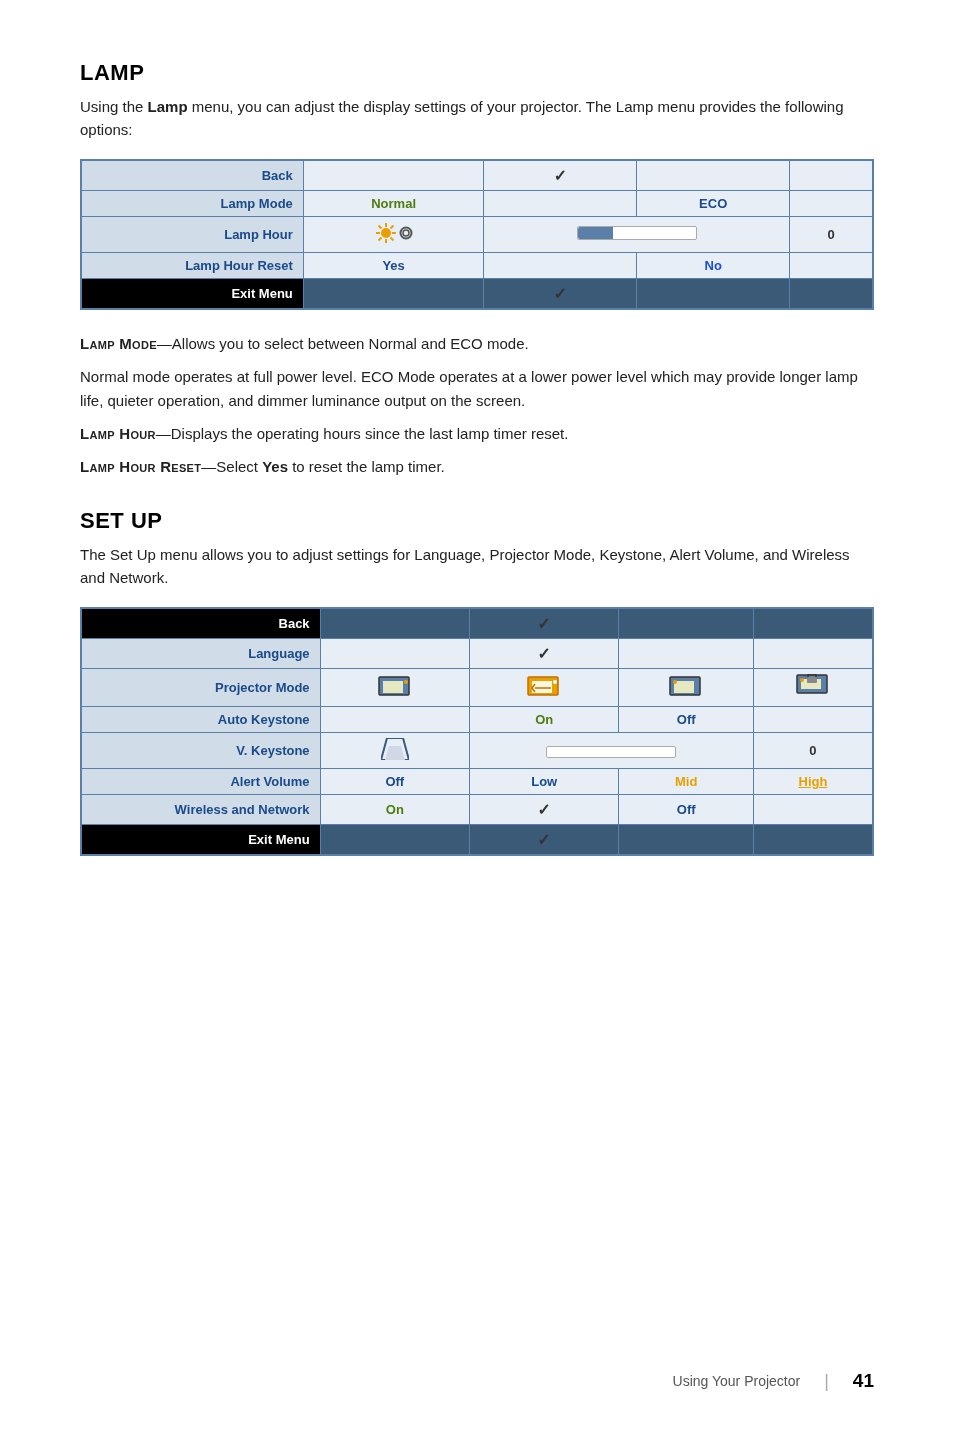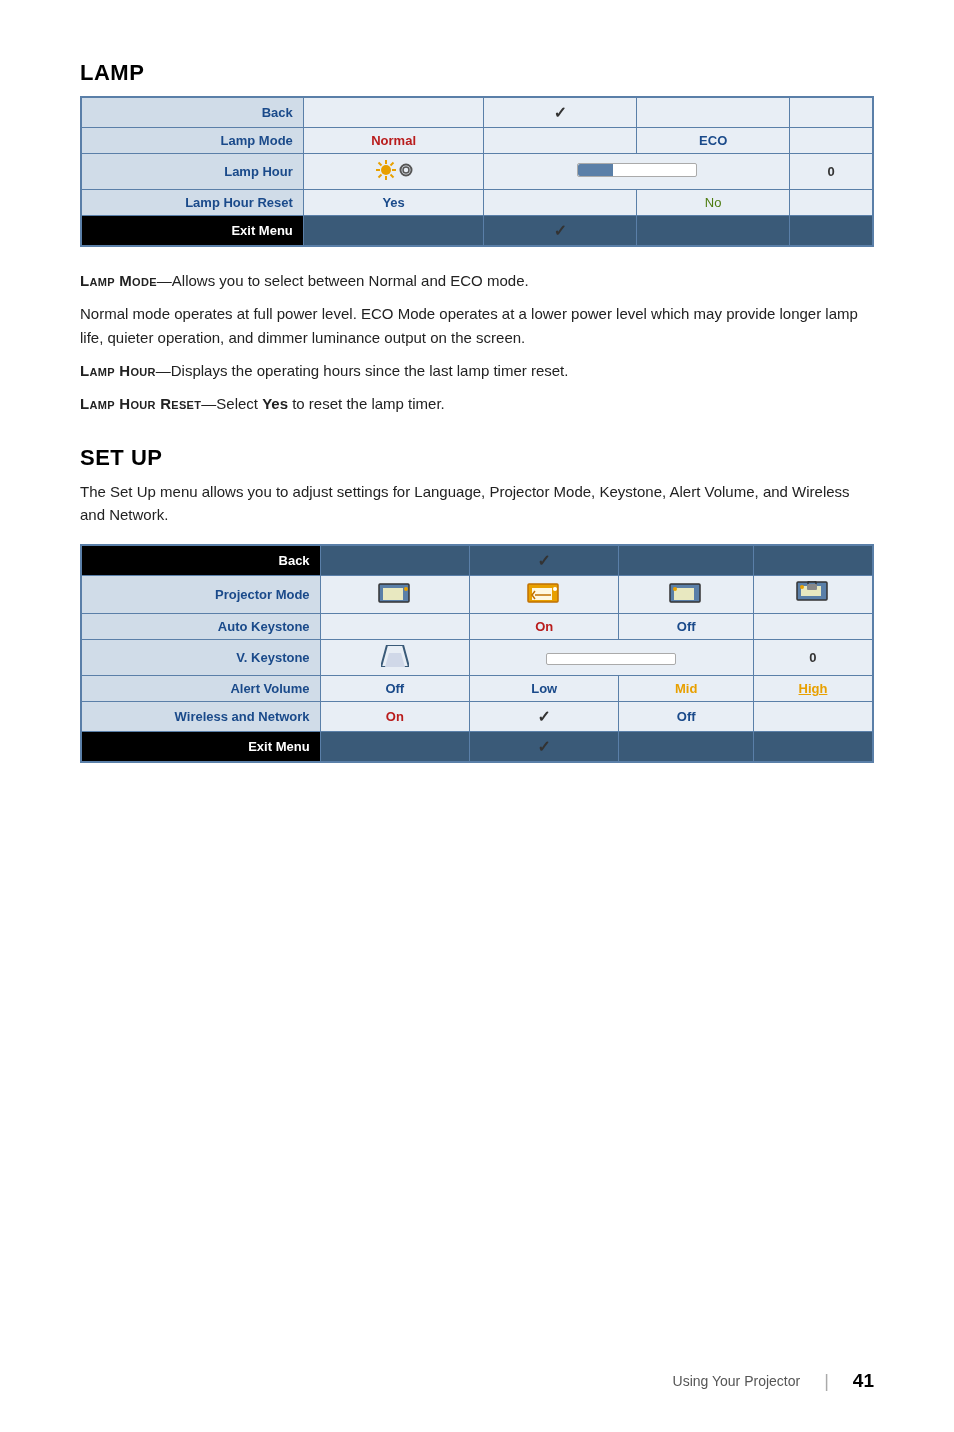--- a/index.html
+++ b/index.html
@@ -61,21 +61,21 @@
       background: #3a5a78;
       color: #fff;
     }
 
     .menu-table tr.dark-row td.label-cell {
       background: #000000;
       color: #fff;
     }
 
     .selected-option {
-      color: #b91c1c;
+      color: #4d7c0f;
       font-weight: 700;
     }
 
     .normal-option {
       color: #1a4a8a;
       font-weight: 700;
     }
 
     .no-option {
       color: #1a4a8a;
@@ -189,20 +189,23 @@
       color: #e8a000;
       font-weight: 700;
       text-decoration: underline;
     }
   </style>
 </head>
 <body>
 
 <div>
   <h2 class="section-title">LAMP</h2>
+  <p class="section-intro">
+    Using the <strong>Lamp</strong> menu, you can adjust the display settings of your projector. The Lamp menu provides the following options:
+  </p>
 
   <table class="menu-table">
     <colgroup>
       <col style="width:160px">
       <col style="width:130px">
       <col style="width:110px">
       <col style="width:110px">
       <col style="width:60px">
     </colgroup>
 
@@ -250,21 +253,21 @@
           <div class="progress-bar-inner"></div>
         </div>
       </td>
       <td><span class="zero-val">0</span></td>
     </tr>
 
     <tr>
       <td class="label-cell"><strong>Lamp Hour Reset</strong></td>
       <td><span class="yes-option">Yes</span></td>
       <td></td>
-      <td><span class="no-option" style="color:#4d7c0f;font-weight:400;">No</span></td>
+      <td><span class="no-option" style="color:#1d4ed8;font-weight:700;">No</span></td>
       <td></td>
     </tr>
 
     <tr class="dark-row">
       <td class="label-cell"><strong>Exit Menu</strong></td>
       <td></td>
       <td><span class="checkmark">✓</span></td>
       <td></td>
       <td></td>
     </tr>
@@ -302,20 +305,27 @@
 
     <tbody>
         <tr class="dark-row">
       <td class="label-cell"><strong>Back</strong></td>
       <td></td>
       <td><span class="checkmark">✓</span></td>
       <td></td>
       <td></td>
     </tr>
 
+    <tr>
+      <td class="label-cell"><strong>Language</strong></td>
+      <td></td>
+      <td><span class="checkmark">✓</span></td>
+      <td></td>
+      <td></td>
+    </tr>
 
     <tr>
       <td class="label-cell"><strong>Projector Mode</strong></td>
       <td>
         
         <svg width="34" height="24" viewBox="0 0 34 24">
           <rect x="1" y="3" width="30" height="18" rx="1" fill="#5a7fa8" stroke="#333" stroke-width="1.5"></rect>
           <rect x="5" y="7" width="20" height="12" fill="#e8e8c0"></rect>
           <circle cx="28" cy="8" r="2" fill="#e8a000"></circle>
         </svg>

